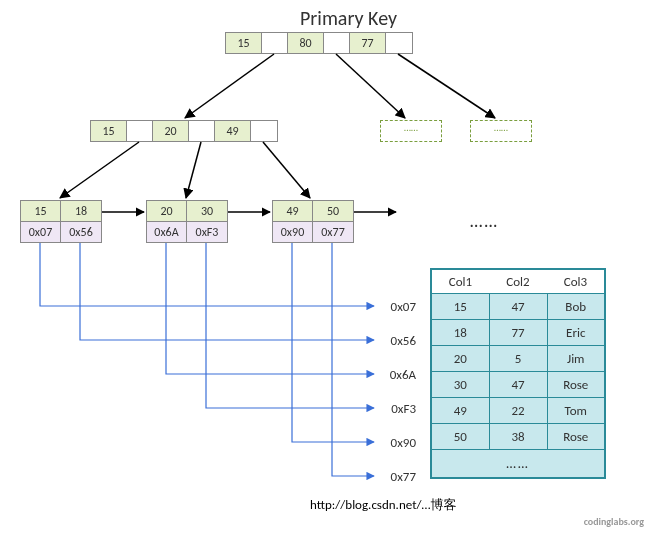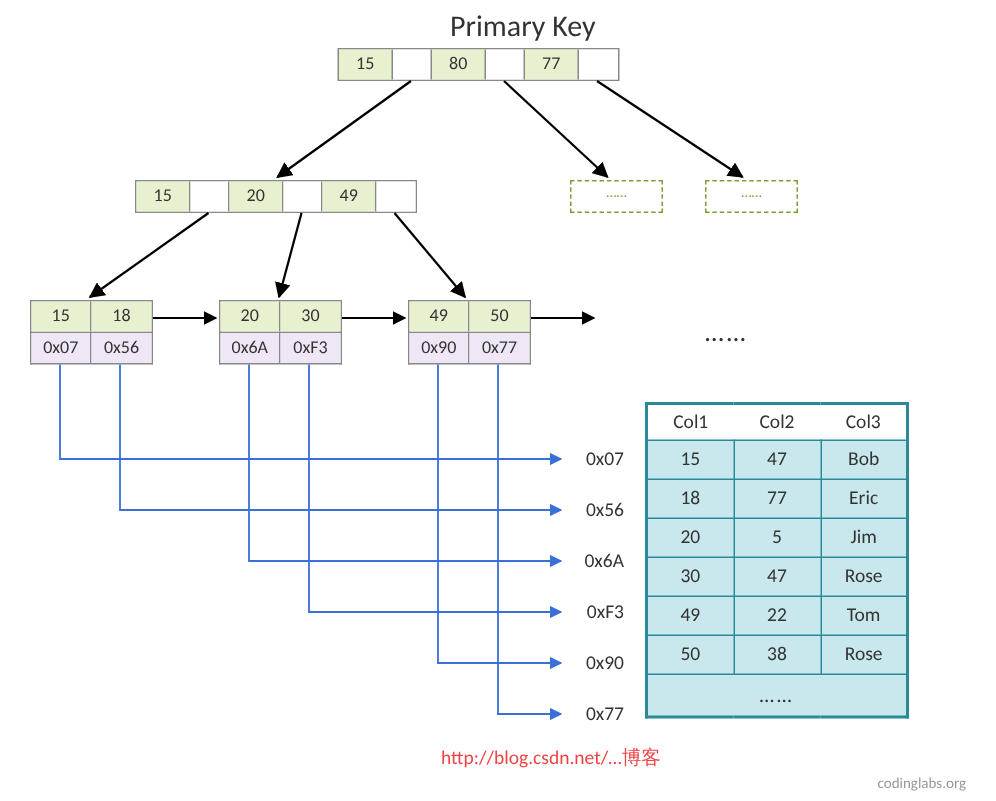--- a/index.html
+++ b/index.html
@@ -119,27 +119,28 @@
     font-size: 13px;
     text-align: right;
     width: 40px;
   }
   .credit {
     position: absolute;
     right: 20px;
     bottom: 6px;
     font-size: 10px;
     color: #999;
+    font-weight: bold;
   }
   .watermark {
     position: absolute;
-    left: 294px;
+    left: 310px;
     bottom: 20px;
     font-size: 13px;
-    color: #ef4444;
+    color: #000000;
   }
   svg.overlay {
     position: absolute;
     left: 0; top: 0;
     width: 664px;
     height: 534px;
     pointer-events: none;
   }
 </style>
 </head>

